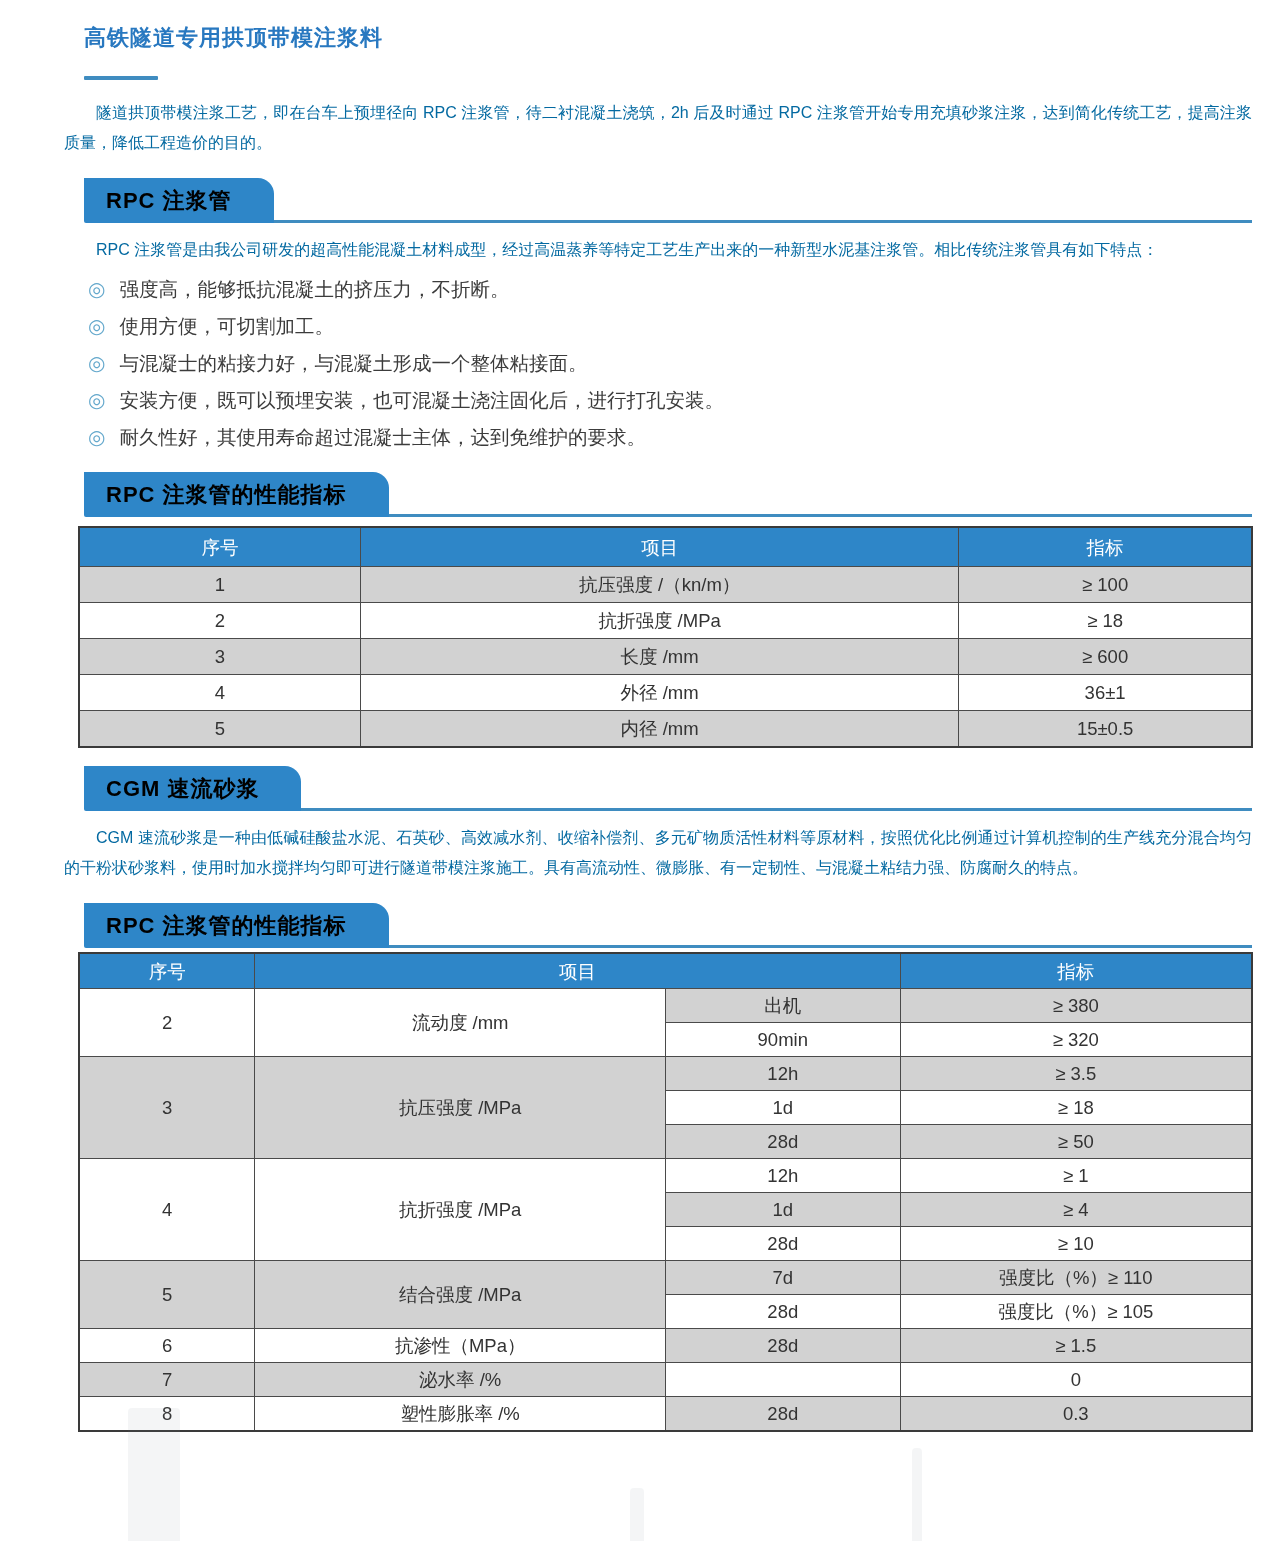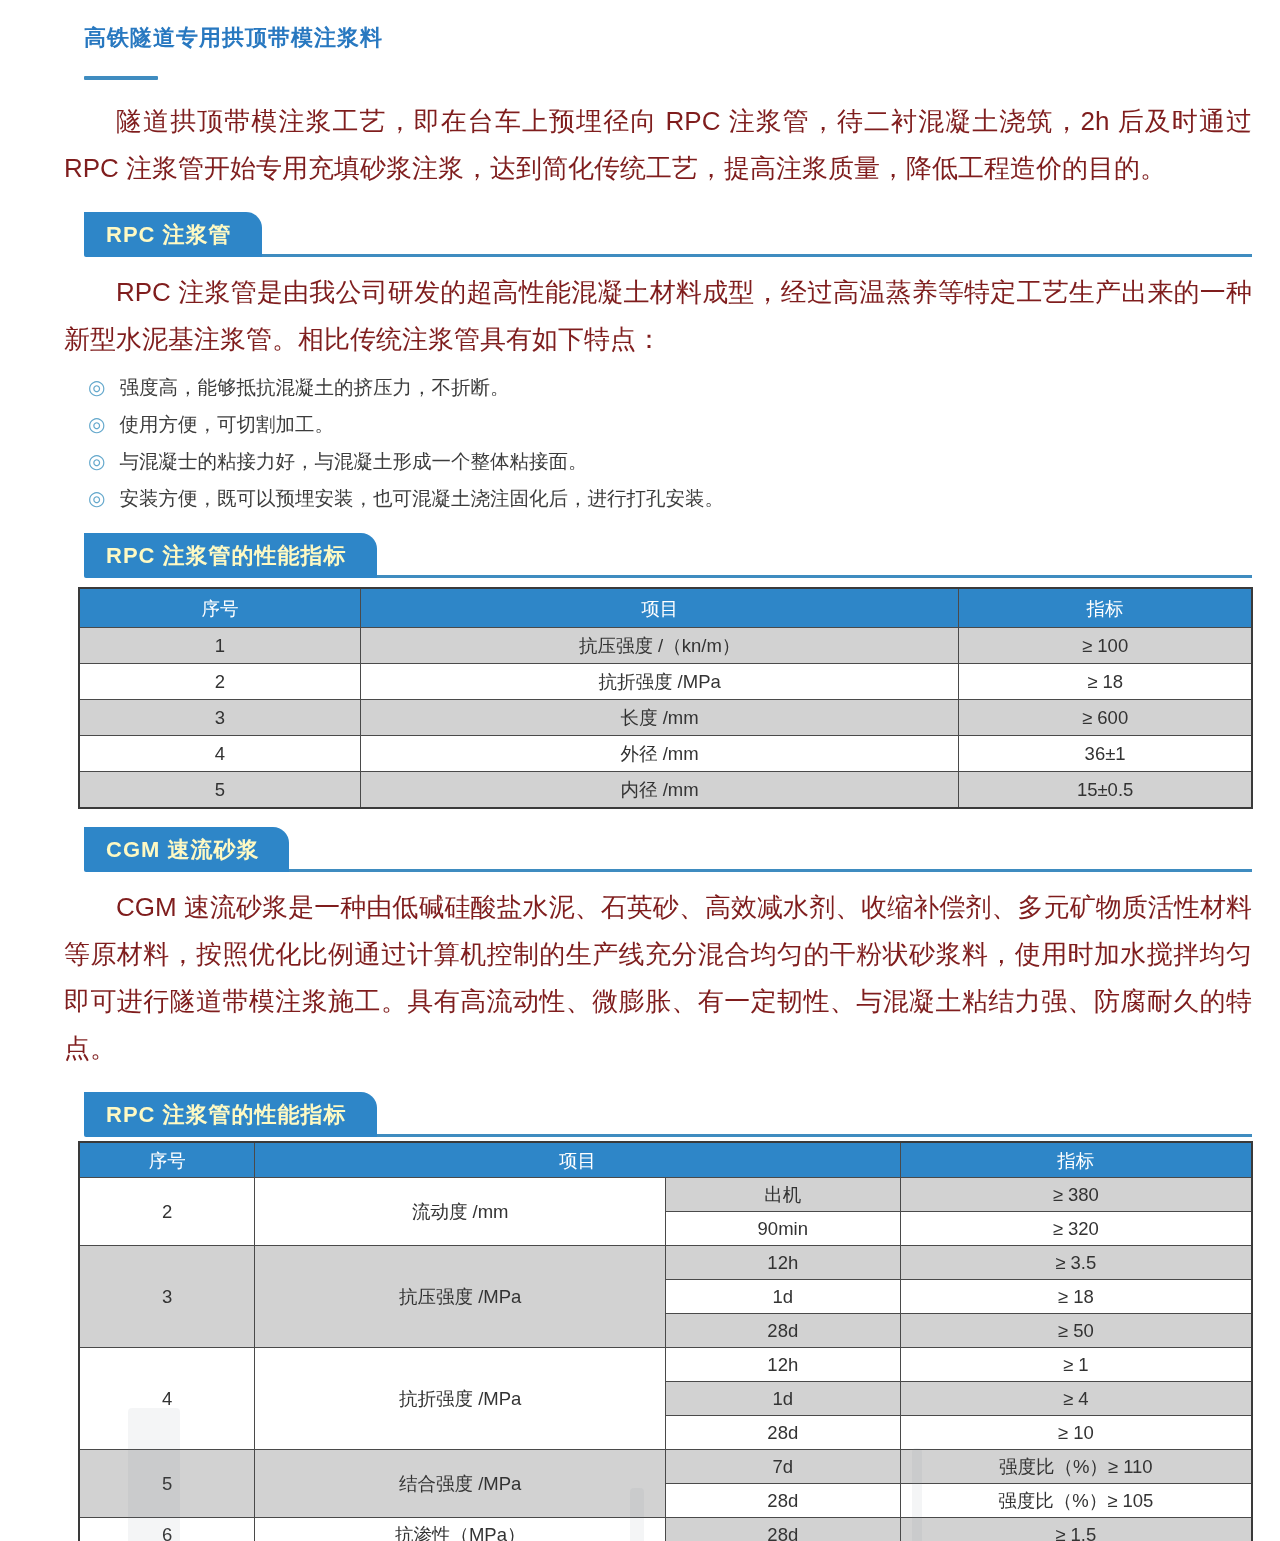--- a/index.html
+++ b/index.html
@@ -15,31 +15,31 @@
     margin:18px 30px 0 84px;font-size:22px;line-height:40px;font-weight:700;
     color:var(--title-color,#2878c0);letter-spacing:1px;
   }
   .title-underline{
     width:74px;height:4px;background:var(--line-color,#3f8cc0);
     margin:18px 0 18px 84px;border-radius:1px;
   }
 
   
   .para{
-    margin:12px 28px 20px 64px;font-size:26px;line-height:47px;color:#7f1d1d;
+    margin:12px 28px 20px 64px;font-size:16px;line-height:30px;color:#0369a1;
     text-align:justify;text-indent:2em;
   }
   .para.tight{margin-bottom:2px;}
 
   
   .banner-row{display:flex;align-items:flex-end;margin:0 28px 0 84px;}
   .banner-row.mt{margin-top:18px;}
   .banner{
-    background:var(--accent,#2e86c8);color:#fef9c3;font-size:22px;font-weight:700;
-    letter-spacing:1px;padding:8px 30px 7px 22px;border-radius:0 16px 0 2px;
+    background:var(--accent,#2e86c8);color:#000000;font-size:22px;font-weight:700;
+    letter-spacing:1px;padding:8px 42px 7px 22px;border-radius:0 16px 0 2px;
     white-space:nowrap;
   }
   .banner-line{flex:1;height:3px;background:var(--line-color,#3f8cc0);margin-bottom:0;}
 
   
   ul.bullets{list-style:none;margin:6px 28px 16px 88px;padding:0;}
   ul.bullets li{font-size:19.5px;line-height:37px;color:#3c3c3c;}
   .bullet-mark{color:var(--bullet-color,#64a8cc);margin-right:14px;font-size:20px;}
 
   
@@ -79,20 +79,21 @@
   <div class="banner-row">
     <div class="banner">RPC 注浆管</div>
     <div class="banner-line"></div>
   </div>
   <p class="para tight">RPC 注浆管是由我公司研发的超高性能混凝土材料成型，经过高温蒸养等特定工艺生产出来的一种新型水泥基注浆管。相比传统注浆管具有如下特点：</p>
   <ul class="bullets" id="bullet-list">
       <li><span class="bullet-mark">◎</span><span>强度高，能够抵抗混凝土的挤压力，不折断。</span></li>
       <li><span class="bullet-mark">◎</span><span>使用方便，可切割加工。</span></li>
       <li><span class="bullet-mark">◎</span><span>与混凝士的粘接力好，与混凝土形成一个整体粘接面。</span></li>
       <li><span class="bullet-mark">◎</span><span>安装方便，既可以预埋安装，也可混凝土浇注固化后，进行打孔安装。</span></li>
+      <li><span class="bullet-mark">◎</span><span>耐久性好，其使用寿命超过混凝士主体，达到免维护的要求。</span></li>
     </ul>
 
   <div class="banner-row">
     <div class="banner">RPC 注浆管的性能指标</div>
     <div class="banner-line"></div>
   </div>
 
   <table class="spec" id="table1">
     <colgroup>
         <col style="width:24%">

